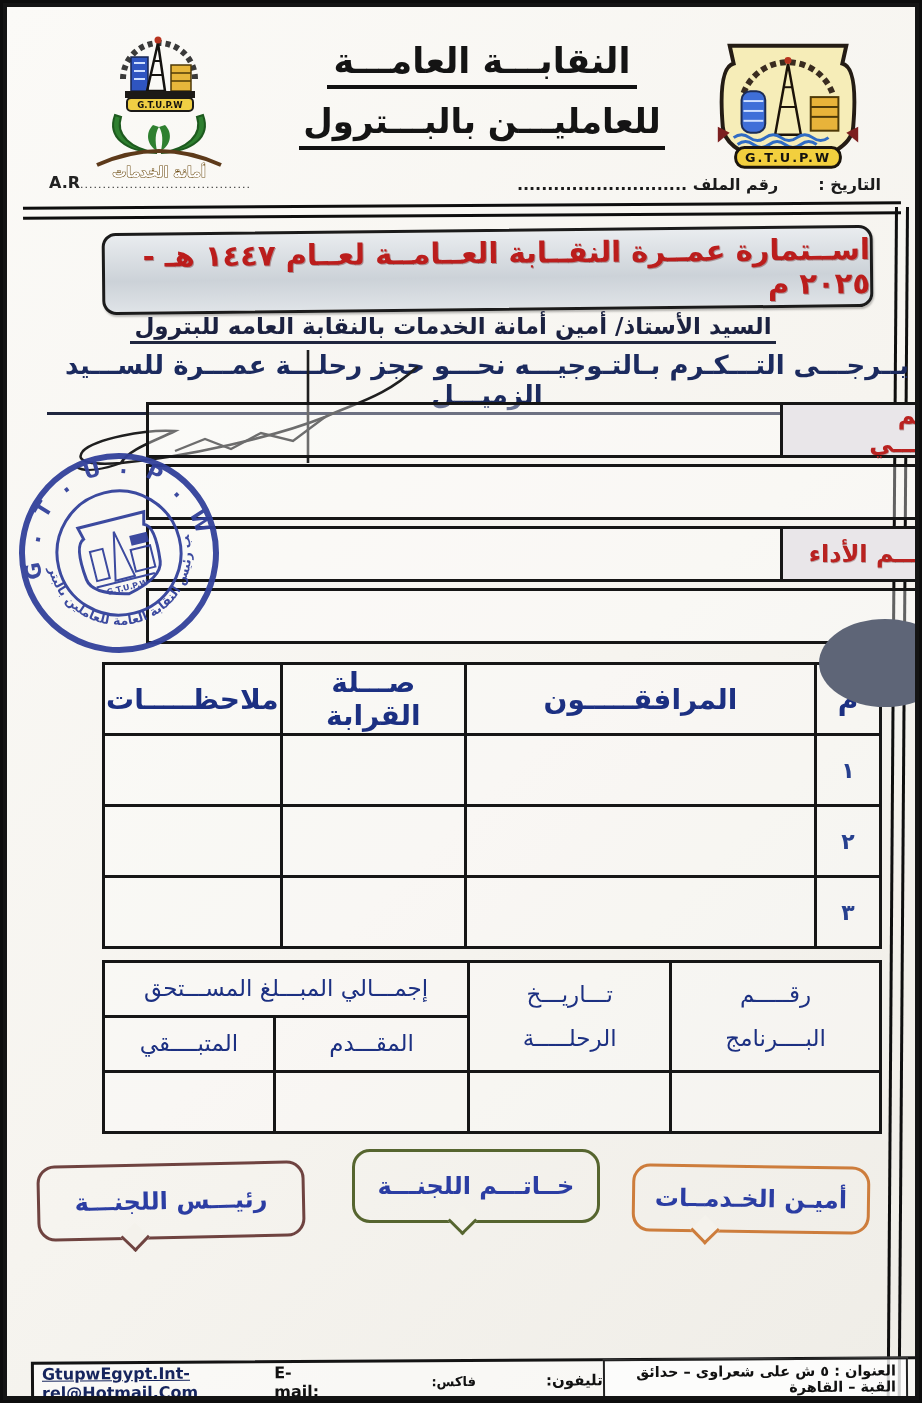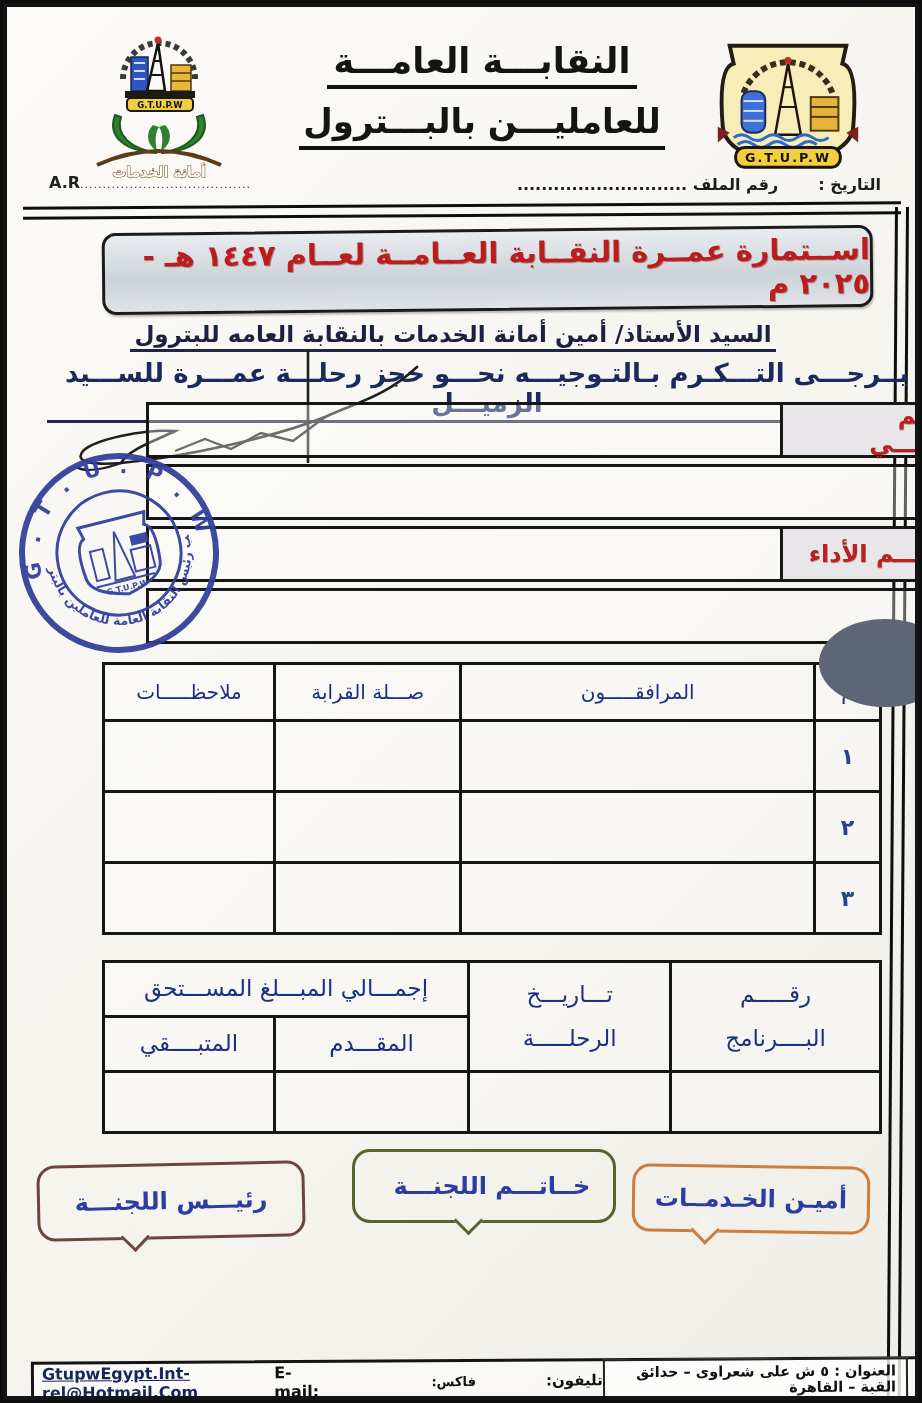--- a/index.html
+++ b/index.html
@@ -38,21 +38,21 @@
     border:3px solid #1b1b1b;border-radius:14px;
     background:linear-gradient(180deg,#e9ecef 0%,#ccd2d8 60%,#dfe3e7 100%);
     display:flex;align-items:center;justify-content:center;direction:rtl;
     transform:rotate(-0.6deg);box-shadow:1px 2px 2px rgba(0,0,0,.25);}
   .banner span{font-size:29px;font-weight:bold;color:#bb1d1c;
     text-shadow:1px 1px 0 rgba(90,0,0,.35);}
 
   
   .letter{position:absolute;left:0;top:306px;width:880px;text-align:center;direction:rtl;}
   .letter .ln1{display:inline-block;font-size:23px;font-weight:bold;color:#1b2140;
-    border-bottom:3px solid #20263f;padding:8px 4px 2px;margin-left:12px;}
+    border-bottom:3px solid #20263f;padding:0 4px 2px;margin-left:12px;}
   .letter .ln2{display:inline-block;font-size:26px;font-weight:bold;color:#1b2a5e;
     border-bottom:3px solid #20263f;padding:0 4px 2px;margin-top:6px;transform:translateX(40px);}
 
   
   .signature{position:absolute;left:18px;top:338px;width:500px;height:130px;pointer-events:none;}
 
   
   .fields{position:absolute;left:95px;top:395px;width:848px;padding-left:44px;}
   .field-row{display:flex;height:50px;border:3px solid #161616;margin-bottom:6px;background:rgba(255,255,255,.35);}
   .field-value{flex:1;}
@@ -61,38 +61,38 @@
     font-size:24px;font-weight:bold;color:#b92220;direction:rtl;
     text-shadow:0.5px 0.5px 0 rgba(80,0,0,.3);}
 
   
   .stamp{position:absolute;left:4px;top:438px;width:216px;height:216px;transform:rotate(-14deg);opacity:.95;}
 
   
   table{border-collapse:collapse;}
   .companions{position:absolute;left:95px;top:655px;width:780px;direction:rtl;}
   .companions th,.companions td{border:3px solid #161616;background:rgba(255,255,255,.3);}
-  .companions th{height:52px;font-size:20px;font-weight:normal;color:#1c3082;}
+  .companions th{height:52px;font-size:28px;font-weight:bold;color:#1c3082;}
   .companions td{height:66px;text-align:center;font-size:22px;font-weight:bold;color:#27408f;}
 
   .payment{position:absolute;left:95px;top:953px;width:780px;direction:rtl;}
   .payment th,.payment td{border:3px solid #161616;background:rgba(255,255,255,.3);}
   .payment th{font-size:23px;font-weight:normal;color:#1c3082;white-space:pre-line;line-height:1.9;}
   .payment .hrow1 th{height:50px;}
   .payment .hrow2 th{height:50px;}
   .payment td{height:56px;}
 
   
   .bubble{position:absolute;border-radius:18px;display:flex;align-items:center;justify-content:center;}
   .bubble span{font-size:24px;font-weight:bold;color:#2b3da3;direction:rtl;}
   .bubble::after{content:"";position:absolute;bottom:-11px;width:18px;height:18px;
     background:#f4f2ec;transform:rotate(45deg);}
   .bub-services{left:625px;top:1158px;width:232px;height:62px;border:3px solid #cd7d3c;transform:rotate(0.8deg);}
   .bub-services::after{left:26%;border-right:3px solid #cd7d3c;border-bottom:3px solid #cd7d3c;}
-  .bub-stamp{left:345px;top:1142px;width:242px;height:68px;border:3px solid #56652f;padding-left:16px;}
+  .bub-stamp{left:345px;top:1142px;width:242px;height:68px;border:3px solid #56652f;}
   .bub-stamp::after{left:40%;border-right:3px solid #56652f;border-bottom:3px solid #56652f;}
   .bub-chief{left:30px;top:1156px;width:262px;height:70px;border:3px solid #6f4340;transform:rotate(-1.2deg);}
   .bub-chief::after{left:32%;border-right:3px solid #6f4340;border-bottom:3px solid #6f4340;}
 
   
   .footer{position:absolute;left:24px;top:1352px;width:888px;height:44px;
     border:3px solid #141414;background:rgba(255,255,255,.5);
     display:flex;align-items:center;padding:0 8px;box-sizing:border-box;
     transform:rotate(-0.35deg);}
   .email-val{font-size:16px;font-weight:bold;color:#16255e;text-decoration:underline;}

